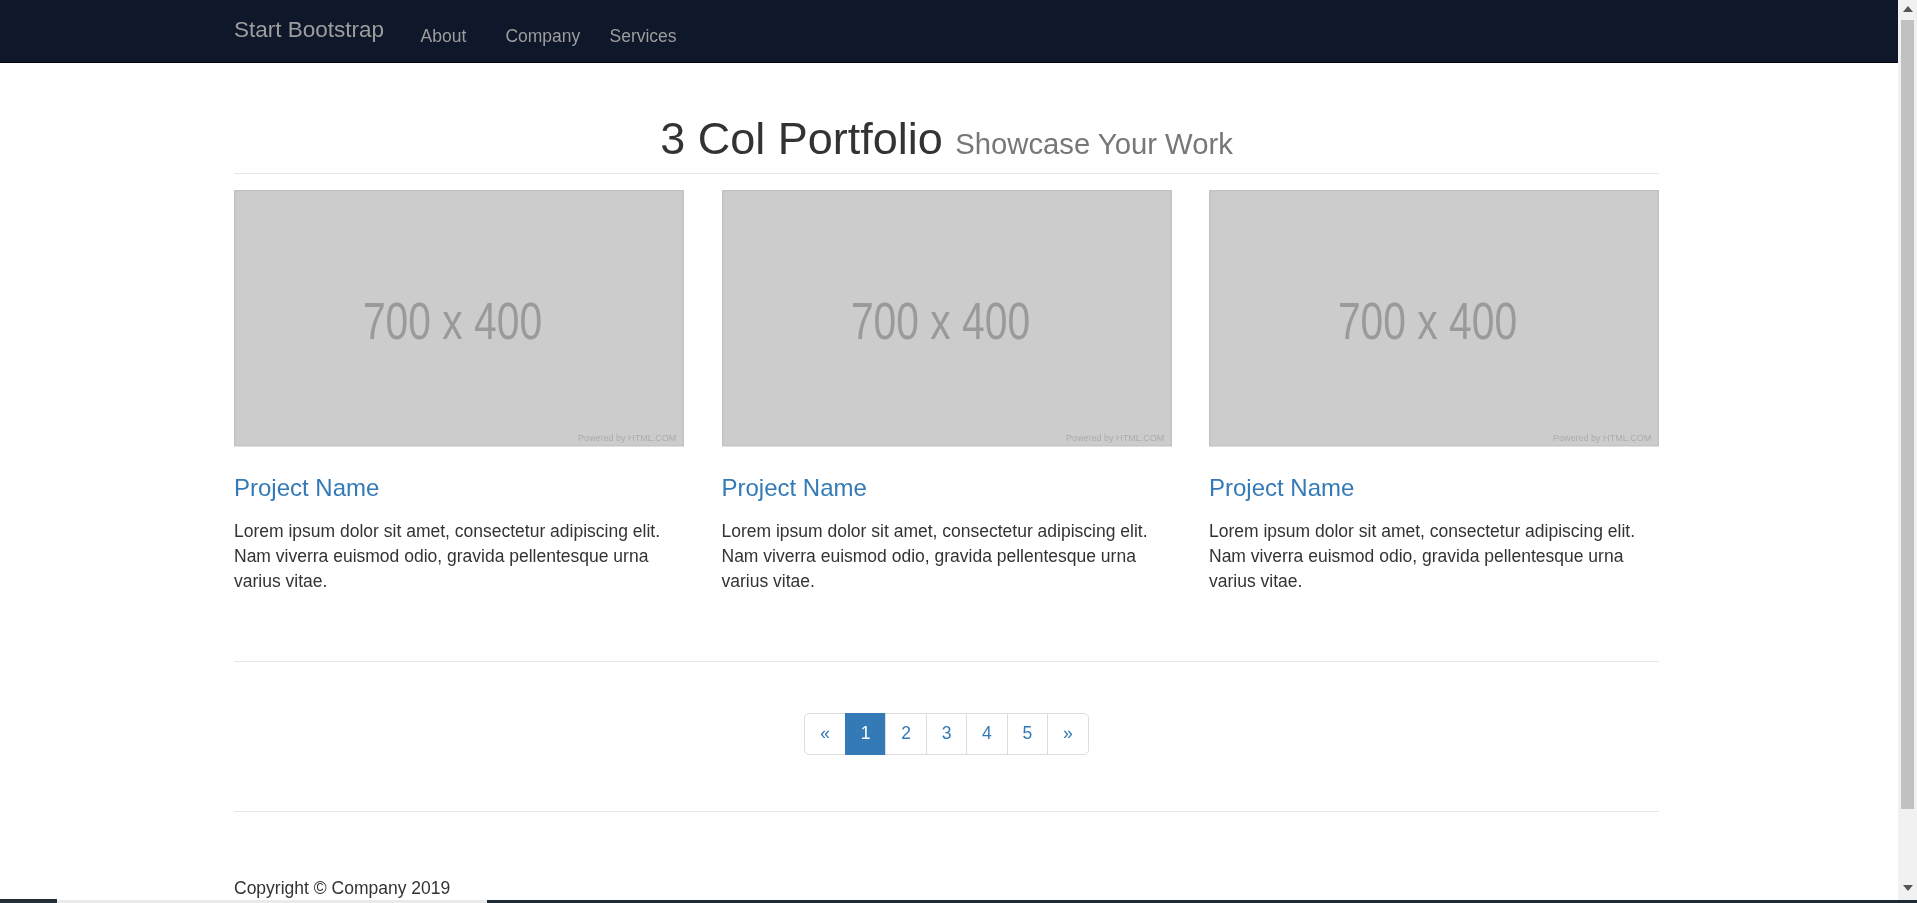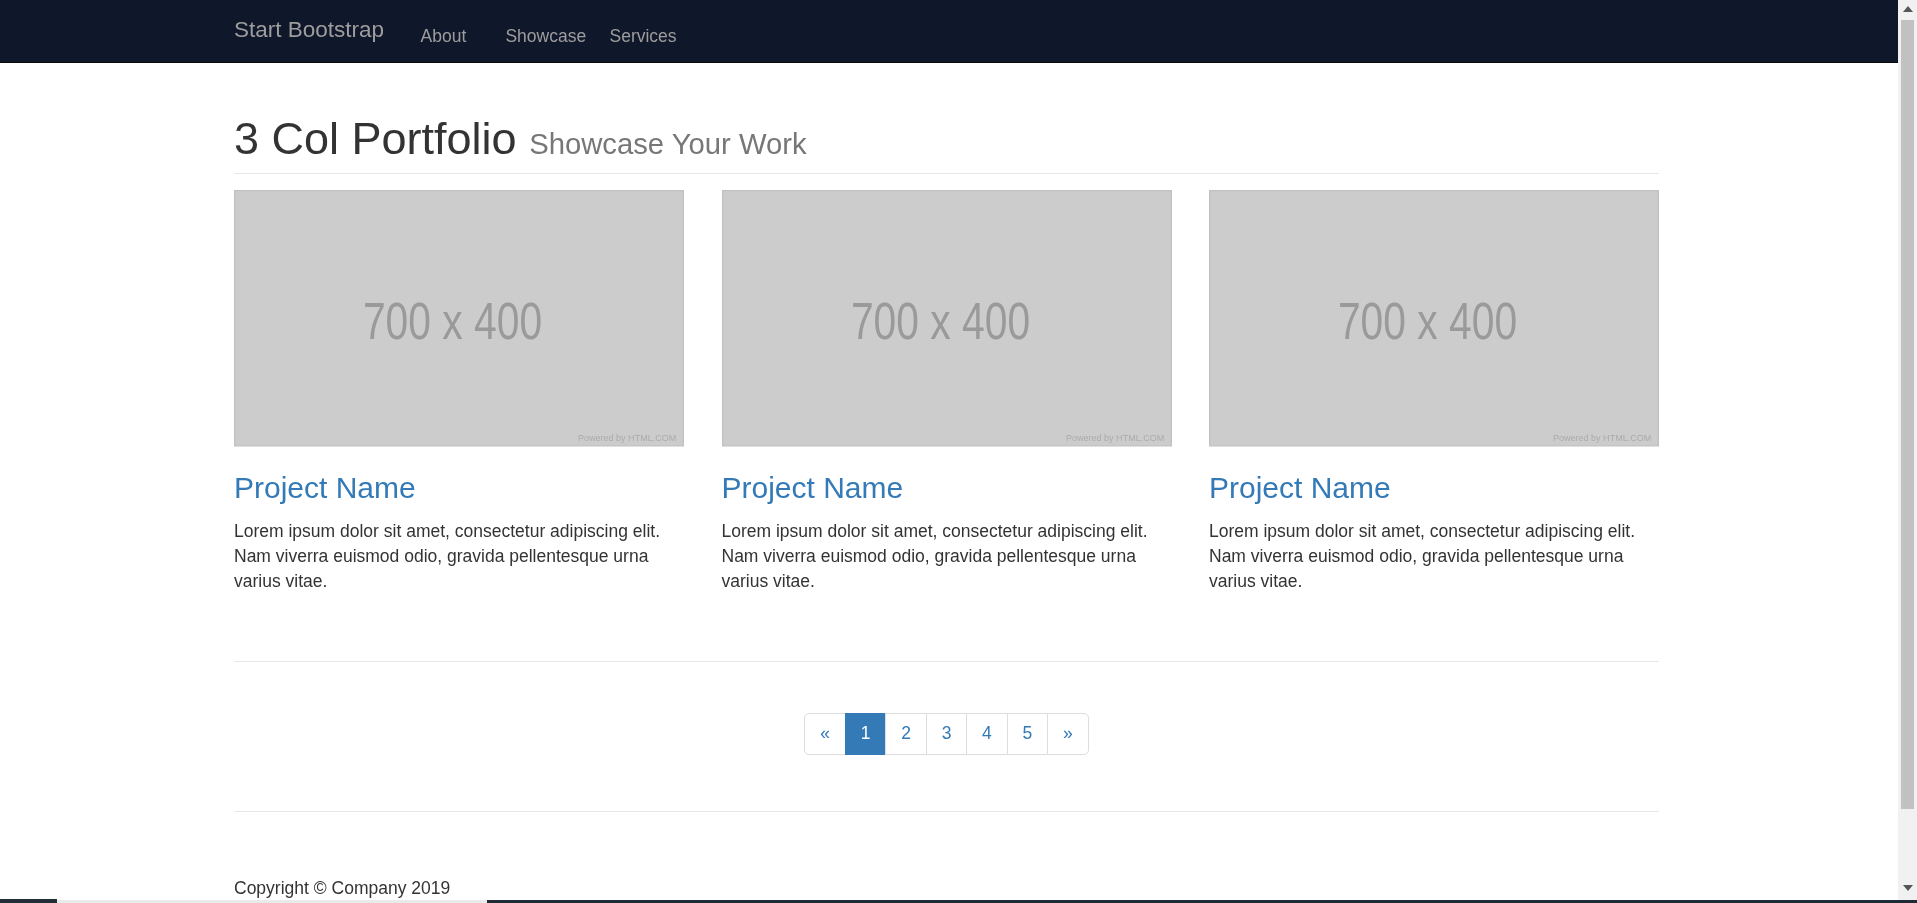--- a/index.html
+++ b/index.html
@@ -12,27 +12,27 @@
 #navbar {
   position:absolute; top:0; left:0; width:1898px; height:62.5px;
   background:#0f172a; border-bottom:1.25px solid #080808;
 }
 #navbar span { position:absolute; color:#9d9d9d; white-space:nowrap; }
 .brand { font-size:22.5px; line-height:22.5px; top:19.3px; left:233.9px; }
 .nl { font-size:17.5px; line-height:17.5px; top:28px; }
 #container { position:absolute; top:0; left:234px; width:1425px; }
 h1 {
   margin:114.3px 0 0; font-size:45px; line-height:49.5px; font-weight:500; color:#333;
-  padding-bottom:3.5px; border-bottom:1.25px solid #e7e7e7;
+  padding-bottom:3.5px; border-bottom:1.25px solid #e7e7e7;text-align:center;
 }
 h1 small { font-size:29.25px; color:#777; font-weight:400; }
 .row { margin-top:16px; display:flex; gap:37.5px; }
 .col { width:450px; }
 svg.ph { display:block; width:450px; height:256.5px; }
-h3 { margin:23.8px 0 0; font-size:30px; line-height:33px; font-weight:500; }
+h3 { margin:23.8px 0 0; font-size:24px; line-height:33px; font-weight:500; }
 h3, .bluelink { color:#337ab7; }
 .col p { margin:15px 0 12.5px; }
 hr.r1 { border:0; border-top:1.25px solid #e7e7e7; margin:55.2px 0 0; }
 hr.r2 { border:0; border-top:1.25px solid #e7e7e7; margin:56px 0 0; }
 ul.pagination {
   list-style:none; padding:0; display:flex; width:max-content;
   margin:50.6px auto 0;
 }
 ul.pagination li span {
   display:block; padding:7.5px 15px; border:1.25px solid #ddd;
@@ -52,21 +52,21 @@
   border-top:6.5px solid #54575a; }
 .s1 { position:absolute; left:0; top:898.5px; width:57px; height:4.5px; background:#232e36; z-index:9; }
 .s2 { position:absolute; left:57px; top:900px; width:430px; height:3px; background:#e9eaea; z-index:9; }
 .s3 { position:absolute; left:487px; top:899.8px; width:1430px; height:3.2px; background:#1e2b36; z-index:9; }
 </style>
 </head>
 <body>
 <div id="navbar">
   <span class="brand">Start Bootstrap</span>
   <span class="nl" style="left:420.6px">About</span>
-  <span class="nl" style="left:505.4px">Showcase</span>
+  <span class="nl" style="left:505.4px">Company</span>
   <span class="nl" style="left:609.5px">Services</span>
 </div>
 <div id="container">
   <h1>3 Col Portfolio <small>Showcase Your Work</small></h1>
   <div class="row">
     <div class="col">
       <svg class="ph" viewBox="0 0 700 400" preserveAspectRatio="none">
         <rect x="1" y="1" width="698" height="398" fill="#cccccc" stroke="#c1c1c1" stroke-width="2"></rect>
         <text x="340" y="233" text-anchor="middle" font-size="82" fill="#9a9a9a" textLength="279" lengthAdjust="spacingAndGlyphs" font-family="Liberation Sans, sans-serif">700 x 400</text>
         <text x="688" y="391" text-anchor="end" font-size="15.5" fill="#ababab" textLength="153" lengthAdjust="spacingAndGlyphs" font-family="Liberation Sans, sans-serif">Powered by HTML.COM</text>

